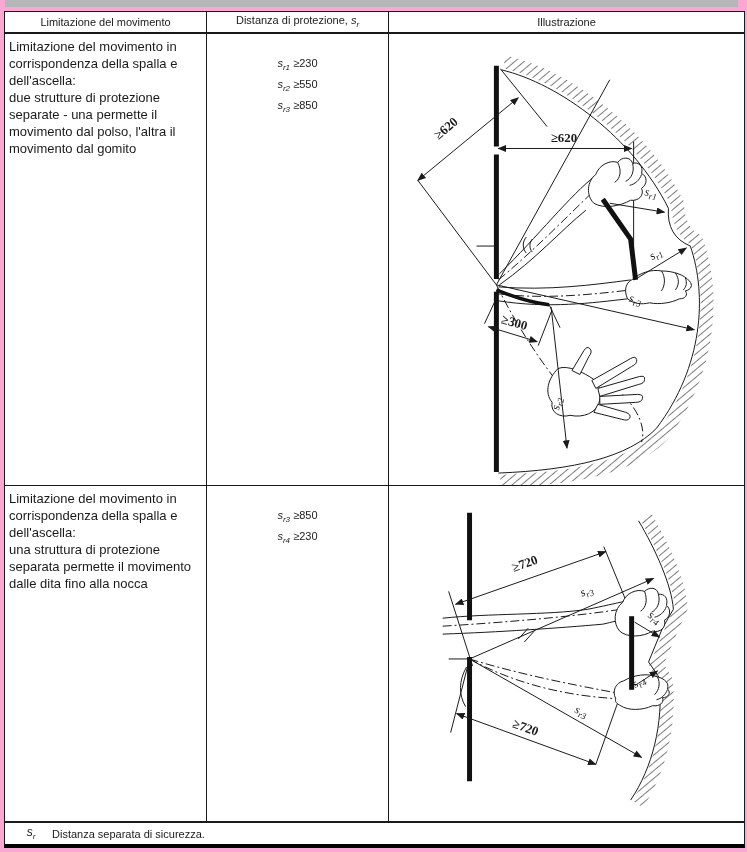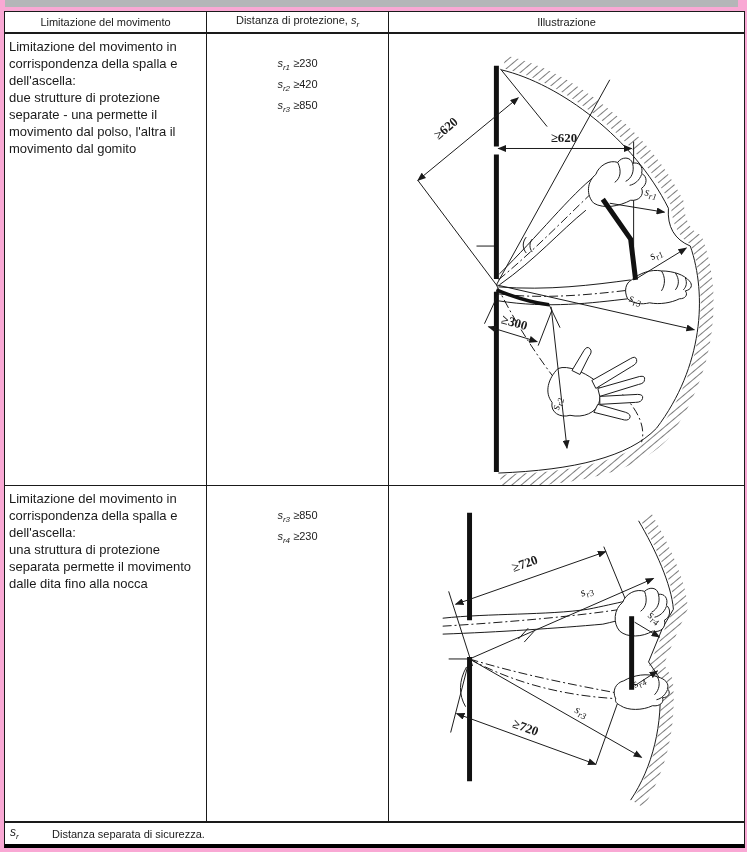--- a/index.html
+++ b/index.html
@@ -12,21 +12,21 @@
   .hrow{height:20px;border-bottom:2px solid #1a1a1a;}
   .r1{height:451px;border-bottom:1px solid #1a1a1a;}
   .r2{height:335px;border-bottom:2px solid #1a1a1a;}
   .cell{position:relative;}
   .cb{border-right:1px solid #1a1a1a;}
   .hcell{font-size:11px;display:flex;align-items:center;justify-content:center;}
   .desc{font-size:13px;line-height:17px;padding:4px 6px 0 4px;white-space:pre-line;}
   .dist{font-size:11px;line-height:17px;padding-top:21px;text-align:center;}
   .sym{font-style:italic;}
   sub{font-size:8px;font-style:italic;}
-  .foot{height:21px;display:flex;align-items:center;font-size:11px;padding-left:5px;}
+  .foot{height:21px;display:flex;align-items:center;font-size:11px;padding-left:5px;text-align:center;}
   .foot .fsym{width:42px;font-style:italic;font-size:12px;}
   svg{display:block;}
   .thin{stroke:#1a1a1a;stroke-width:1;fill:none;}
   .thick{stroke:#111;stroke-width:5;fill:none;}
   .ledge{stroke:#111;stroke-width:3.5;fill:none;}
   .dd{stroke:#1a1a1a;stroke-width:1;fill:none;stroke-dasharray:9 3 2 3;}
   .whitefill{fill:#fff;stroke:#1a1a1a;stroke-width:1;}
   .dimt{font-family:"Liberation Serif",serif;font-weight:bold;font-size:13px;fill:#1a1a1a;}
   .srt{font-family:"Liberation Serif",serif;font-style:italic;font-size:12px;fill:#1a1a1a;}
   .srt .s2{font-size:9px;}
@@ -50,21 +50,21 @@
       <div class="cell hcell">
         <span>Illustrazione</span>
       </div>
     </div>
 
     <div class="row r1">
       <div class="cell cb desc">Limitazione del movimento in corrispondenza della spalla e dell'ascella:
 due strutture di protezione separate - una permette il movimento dal polso, l'altra il movimento dal gomito</div>
       <div class="cell cb dist">
         <div><span class="sym">s</span><sub>r1</sub> <span>≥230</span></div>
-        <div><span class="sym">s</span><sub>r2</sub> <span>≥420</span></div>
+        <div><span class="sym">s</span><sub>r2</sub> <span>≥550</span></div>
         <div><span class="sym">s</span><sub>r3</sub> <span>≥850</span></div>
       </div>
       <div class="cell">
 
         <svg width="354" height="451" viewBox="0 0 356 453" preserveAspectRatio="none">
           <defs>
             <marker id="ah" viewBox="0 0 10 8" refX="9" refY="4" markerWidth="9" markerHeight="7" orient="auto-start-reverse">
               <path d="M0,0 L10,4 L0,8 Z" fill="#1a1a1a"></path>
             </marker>
             <pattern id="hatch1" width="6" height="6" patternUnits="userSpaceOnUse" patternTransform="rotate(50)">

